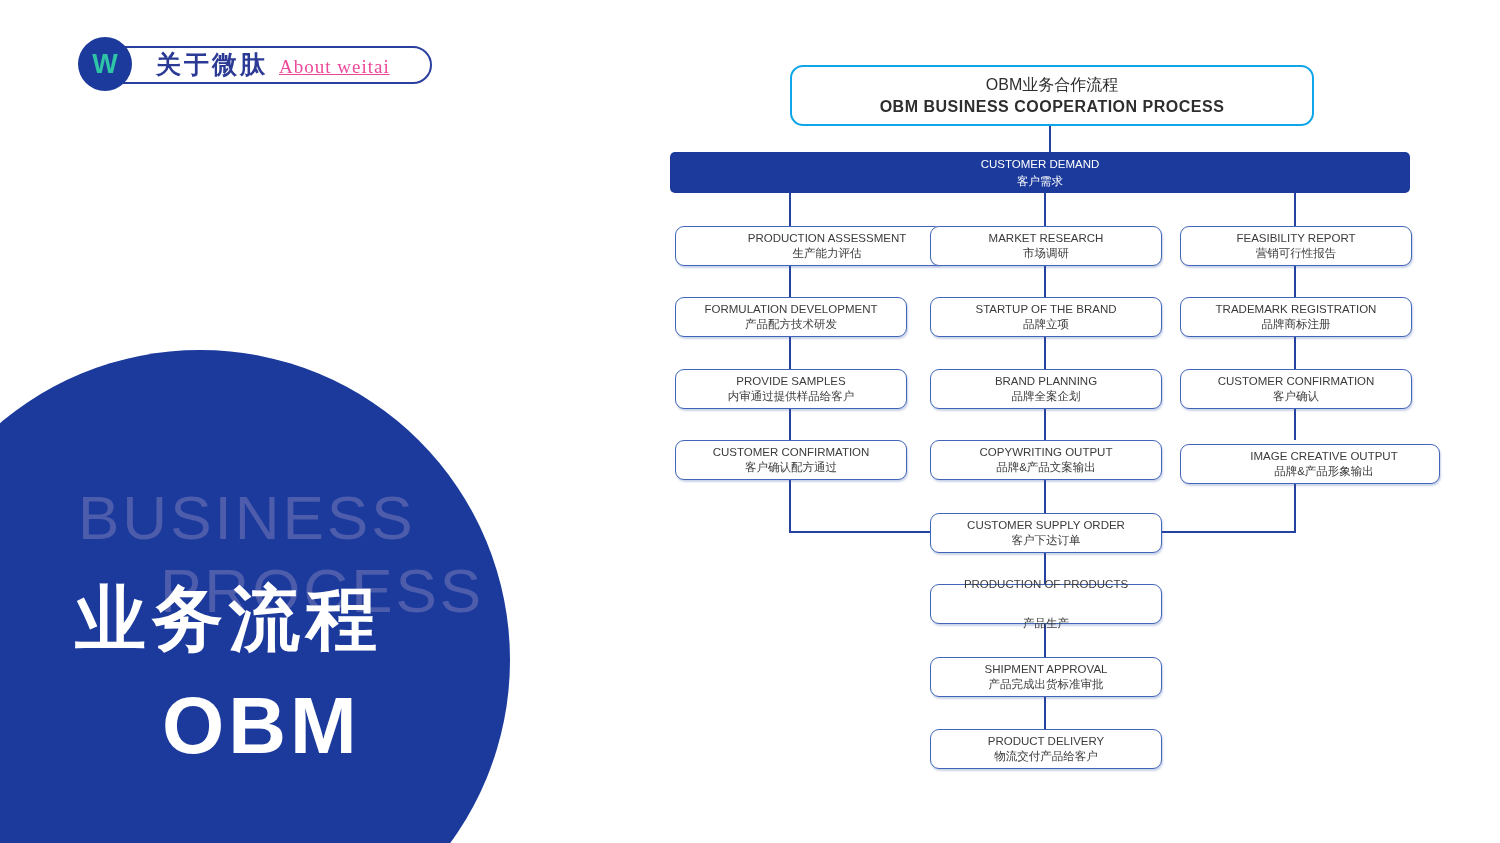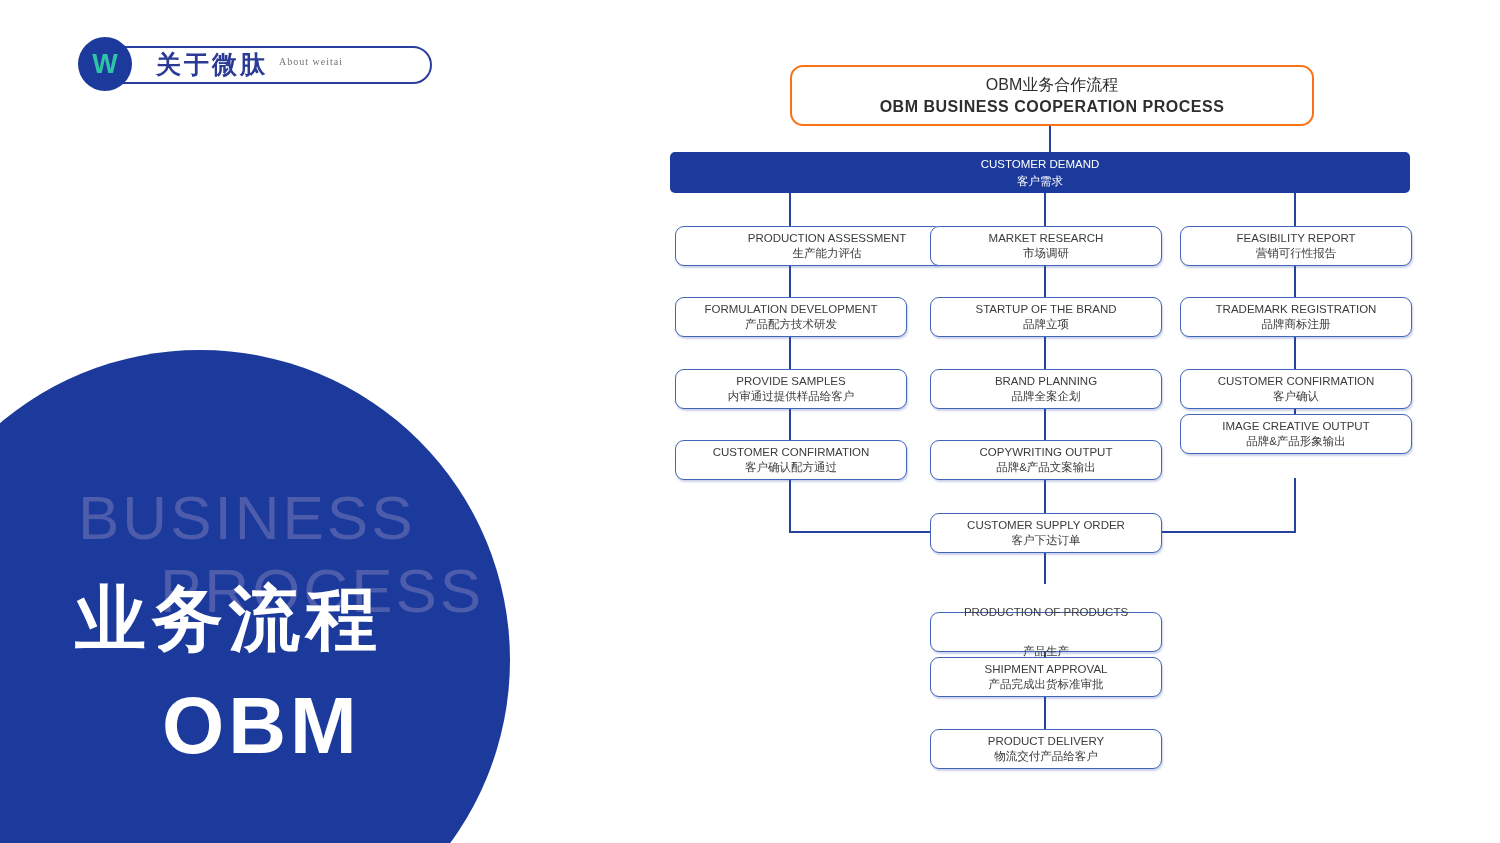--- a/index.html
+++ b/index.html
@@ -6,37 +6,37 @@
   .stage{position:relative;width:1500px;height:843px;background:#ffffff;overflow:hidden;
          font-family:"Liberation Sans",sans-serif;}
 
   
   .badge-pill{position:absolute;left:95px;top:46px;width:333px;height:34px;background:#fff;
               border:2px solid #2b3f9e;border-radius:19px;}
   .badge-logo{position:absolute;left:78px;top:37px;width:54px;height:54px;border-radius:50%;
               background:#1b3a9c;color:#2ec4a5;display:flex;align-items:center;justify-content:center;
               font-size:27px;font-weight:700;}
   .badge-cn{position:absolute;left:146px;top:48px;font-size:25px;font-weight:700;color:#2b3a94;letter-spacing:3px;margin-left:10px;}
-  .badge-en{position:absolute;left:279px;top:56px;font-size:10px;color:#737373;
-            font-family:"Liberation Serif",serif;letter-spacing:1px;}
+  .badge-en{position:absolute;left:279px;top:56px;font-size:19px;color:#ec4899;
+            font-family:"Liberation Serif",serif;letter-spacing:1px;text-decoration:underline;}
 
   
   .hero-circle{position:absolute;left:-110px;top:350px;width:620px;height:620px;border-radius:50%;
                background:#1b3a9c;}
   .wm{position:absolute;color:#4d5cab;font-weight:400;font-size:62px;letter-spacing:3px;z-index:1;}
   .wm1{left:78px;top:482px;}
   .wm2{left:160px;top:555px;}
   .hero-cn{position:absolute;left:75px;top:572px;color:#ffffff;font-size:71px;font-weight:700;
            letter-spacing:6px;z-index:2;}
   .hero-en{position:absolute;left:162px;top:680px;color:#ffffff;font-size:80px;font-weight:700;
            letter-spacing:4px;z-index:2;}
 
   
   .flow-title{position:absolute;left:790px;top:65px;width:520px;height:57px;background:#fff;
-              border:2px solid #f97316;border-radius:13px;display:flex;flex-direction:column;
+              border:2px solid #0ea5e9;border-radius:13px;display:flex;flex-direction:column;
               justify-content:center;align-items:center;color:#2e2e2e;font-size:16px;line-height:1.32;z-index:2;}
   .flow-title .l2{letter-spacing:0.5px;font-weight:bold;}
   .flow-root{position:absolute;left:670px;top:152px;width:740px;height:41px;background:#1b3a9c;
              border-radius:5px;display:flex;flex-direction:column;justify-content:center;align-items:center;
              color:#ffffff;font-size:11.5px;line-height:1.4;z-index:2;}
   .fbox{position:absolute;background:#ffffff;border:1.5px solid #4165b8;border-radius:9px;
         display:flex;flex-direction:column;justify-content:center;align-items:center;
         color:#3b3b3b;font-size:11.5px;line-height:1.32;text-align:center;z-index:2;
         box-shadow:1px 2px 2px rgba(64,96,176,.28);}
   .fbox .cn{font-size:11.5px;}
@@ -108,29 +108,29 @@
       <div class="cn">营销可行性报告</div>
     </div>
     <div class="fbox" style="left: 1180px; top: 297px; width: 230px; height: 38px;">
       <div>TRADEMARK REGISTRATION</div>
       <div class="cn">品牌商标注册</div>
     </div>
     <div class="fbox" style="left: 1180px; top: 369px; width: 230px; height: 38px;">
       <div>CUSTOMER CONFIRMATION</div>
       <div class="cn">客户确认</div>
     </div>
-    <div class="fbox" style="left: 1180px; top: 414px; width: 230px; height: 38px;">
+    <div class="fbox" style="left: 1180px; top: 444px; width: 230px; height: 38px; padding-left: 28px;">
       <div>IMAGE CREATIVE OUTPUT</div>
       <div class="cn">品牌&amp;产品形象输出</div>
     </div>
     <div class="fbox" style="left: 930px; top: 513px; width: 230px; height: 38px;">
       <div>CUSTOMER SUPPLY ORDER</div>
       <div class="cn">客户下达订单</div>
     </div>
-    <div class="fbox" style="left: 930px; top: 612px; width: 230px; height: 38px; gap: 23px;">
+    <div class="fbox" style="left: 930px; top: 584px; width: 230px; height: 38px; gap: 23px;">
       <div>PRODUCTION OF PRODUCTS</div>
       <div class="cn">产品生产</div>
     </div>
     <div class="fbox" style="left: 930px; top: 657px; width: 230px; height: 38px;">
       <div>SHIPMENT APPROVAL</div>
       <div class="cn">产品完成出货标准审批</div>
     </div>
     <div class="fbox" style="left: 930px; top: 729px; width: 230px; height: 38px;">
       <div>PRODUCT DELIVERY</div>
       <div class="cn">物流交付产品给客户</div>

